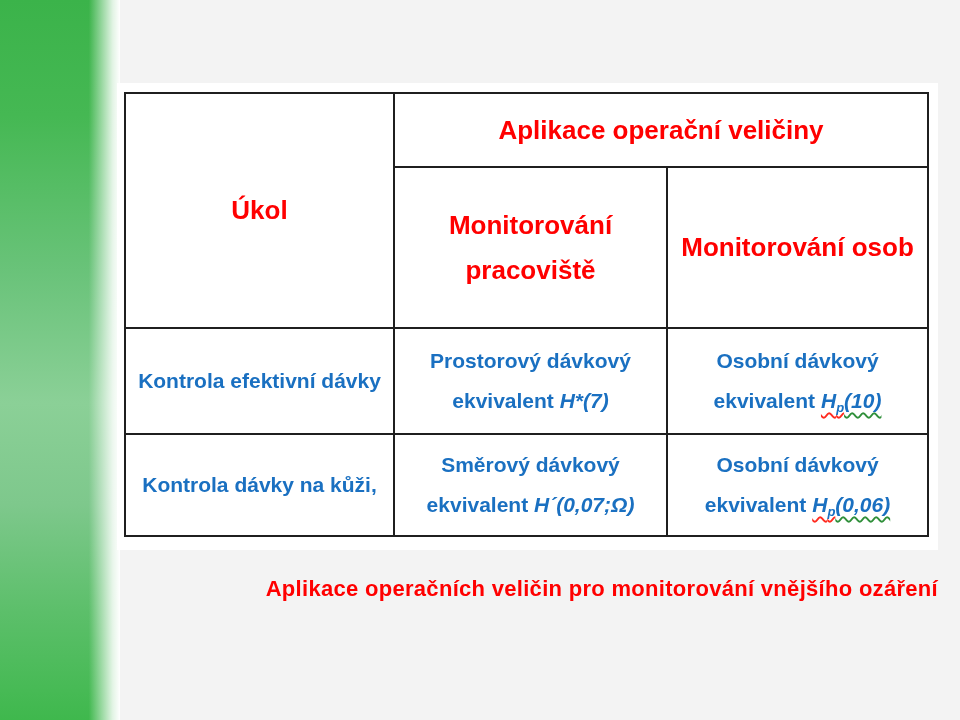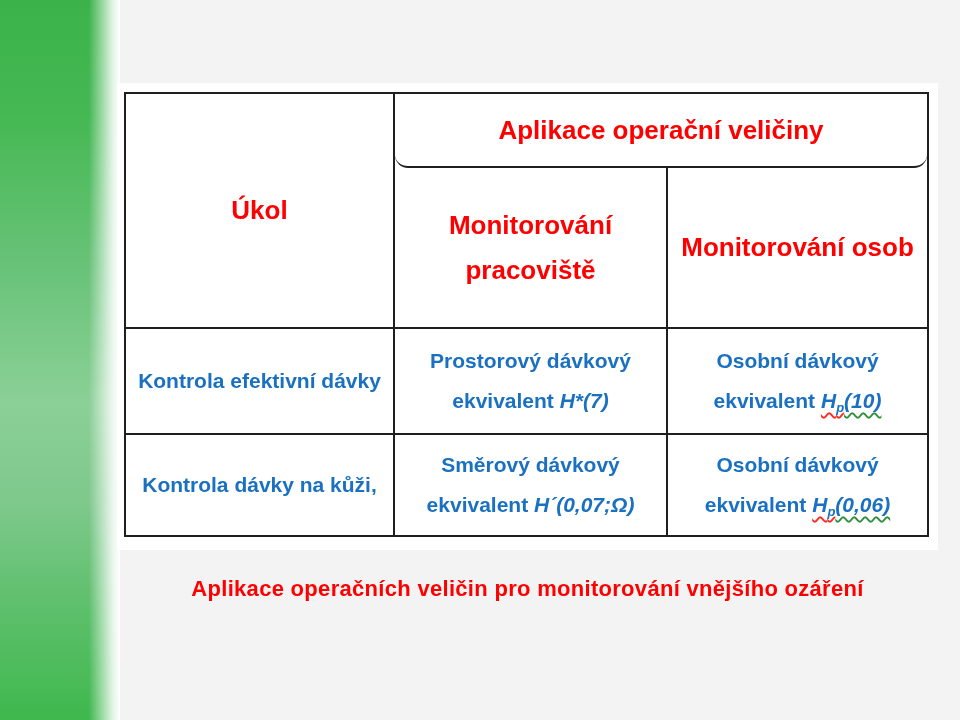--- a/index.html
+++ b/index.html
@@ -44,21 +44,21 @@
   .cell {
     display:flex; flex-direction:column;
     align-items:center; justify-content:center;
     box-sizing:border-box; text-align:center;
     padding:2px 4px;
   }
   .br { border-right:2px solid #1f1f1f; }
   .bb { border-bottom:2px solid #1f1f1f; }
 
   .c-ukol    { grid-column:1; grid-row:1 / 3; }
-  .c-aplik   { grid-column:2 / 4; grid-row:1;border-radius:13px; }
+  .c-aplik   { grid-column:2 / 4; grid-row:1; }
   .c-prac    { grid-column:2; grid-row:2; }
   .c-osob    { grid-column:3; grid-row:2; }
   .r1c1 { grid-column:1; grid-row:3; }
   .r1c2 { grid-column:2; grid-row:3; }
   .r1c3 { grid-column:3; grid-row:3; }
   .r2c1 { grid-column:1; grid-row:4; }
   .r2c2 { grid-column:2; grid-row:4; }
   .r2c3 { grid-column:3; grid-row:4; }
 
   .red-hdr {
@@ -88,21 +88,21 @@
     text-decoration-line:underline;
     text-decoration-style:wavy;
     text-decoration-color:#2f8f3a;
     text-decoration-thickness:1.5px;
     text-underline-offset:4px;
     text-decoration-skip-ink:none;
   }
 
   .caption {
     position:absolute; left:117px; top:576px; width:821px;
-    text-align:center;
+    text-align:right;
     color:#ff0000; font-weight:700; font-size:22px;
     letter-spacing:0.3px;
     line-height:26px;
   }
 </style>
 </head>
 <body>
 
 <div class="greenbar"></div>
 

